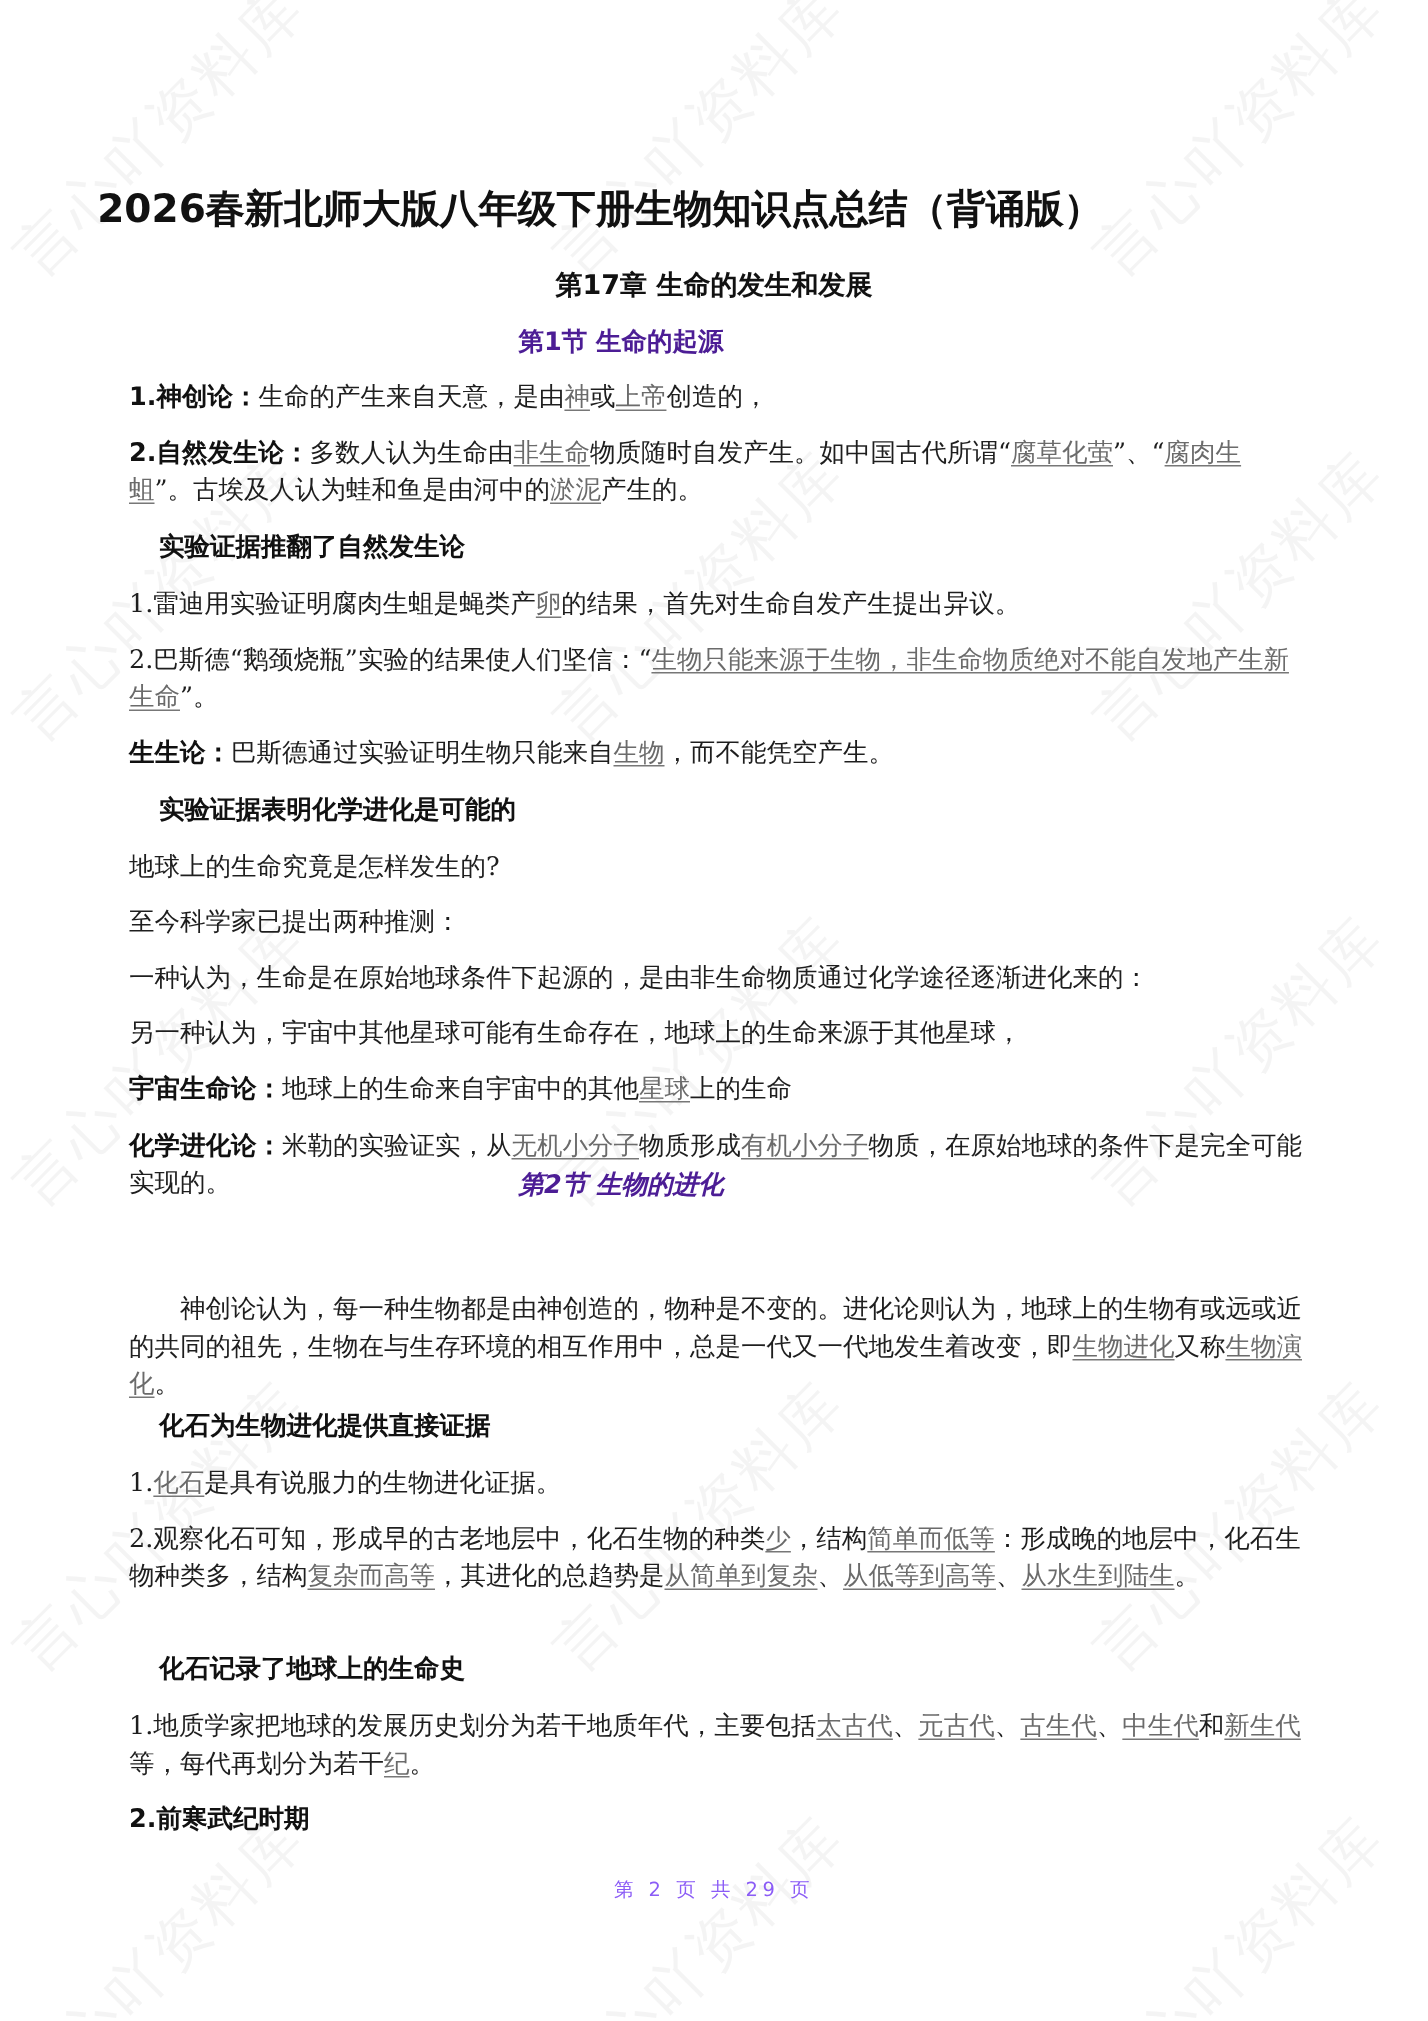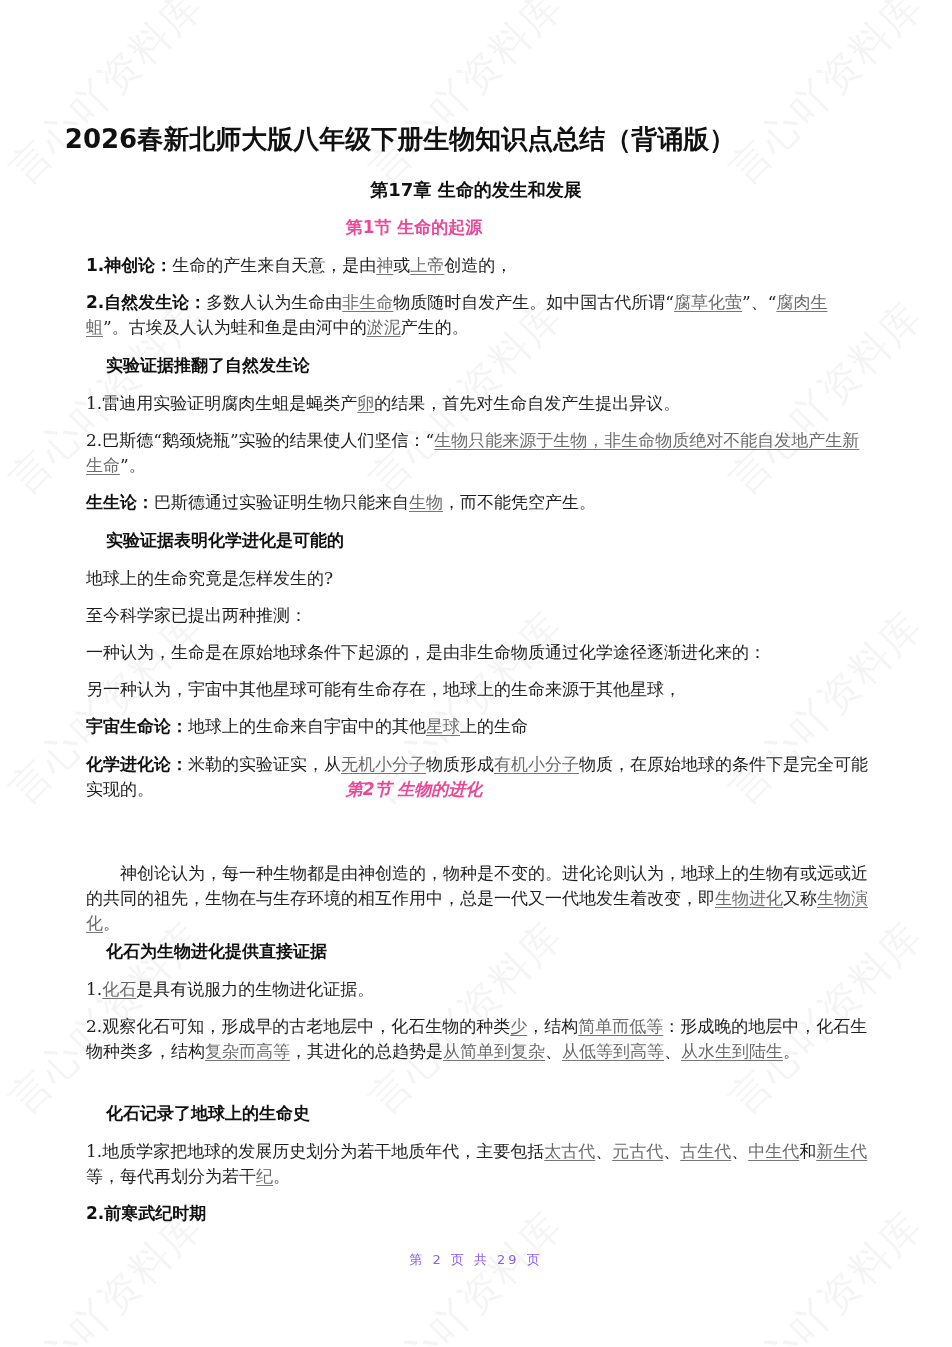--- a/index.html
+++ b/index.html
@@ -7,21 +7,21 @@
          font-family: "DejaVu Serif", "Liberation Serif", serif; color: #1a1a1a; }
   .watermarks { position: absolute; inset: 0; pointer-events: none; z-index: 0; }
   .wm { position: absolute; font-family: "DejaVu Sans", sans-serif; font-size: 40px;
         color: rgba(0,0,0,0.045); transform: rotate(-45deg); white-space: nowrap; letter-spacing: 2px; }
   .page { position: relative; z-index: 1; padding: 0 86px; }
   .title { position: absolute; top: 122px; left: 0; width: 800px; text-align: center;
            font-family: "DejaVu Sans", sans-serif; font-weight: bold; font-size: 26px; color: #111; }
   .chapter { position: absolute; top: 178px; left: 0; width: 952px; text-align: center;
              font-family: "DejaVu Sans", sans-serif; font-weight: bold; font-size: 18px; color: #111; }
   .section { position: absolute; left: 0; width: 828px; text-align: center;
-             font-family: "DejaVu Sans", sans-serif; font-weight: bold; font-size: 17px; color: #ec4899; }
+             font-family: "DejaVu Sans", sans-serif; font-weight: bold; font-size: 17px; color: #4c1d95; }
   .p { position: absolute; left: 86px; width: 782px; font-size: 17px; line-height: 25px; color: #1e1e1e; }
   .b { font-family: "DejaVu Sans", sans-serif; font-weight: bold; color: #111; }
   .h { font-family: "DejaVu Sans", sans-serif; font-weight: bold; font-size: 17px; color: #111; margin-left: 20px; }
   .u { color: #6b6b6b; text-decoration: underline; text-decoration-color: #777; text-underline-offset: 3px; }
   .indent { text-indent: 34px; }
   .footer { position: absolute; top: 1251px; left: 0; width: 952px; text-align: center;
             font-family: "DejaVu Sans", sans-serif; font-size: 13px; color: #8b5cf6; letter-spacing: 3px; }
 </style>
 </head>
 <body>

